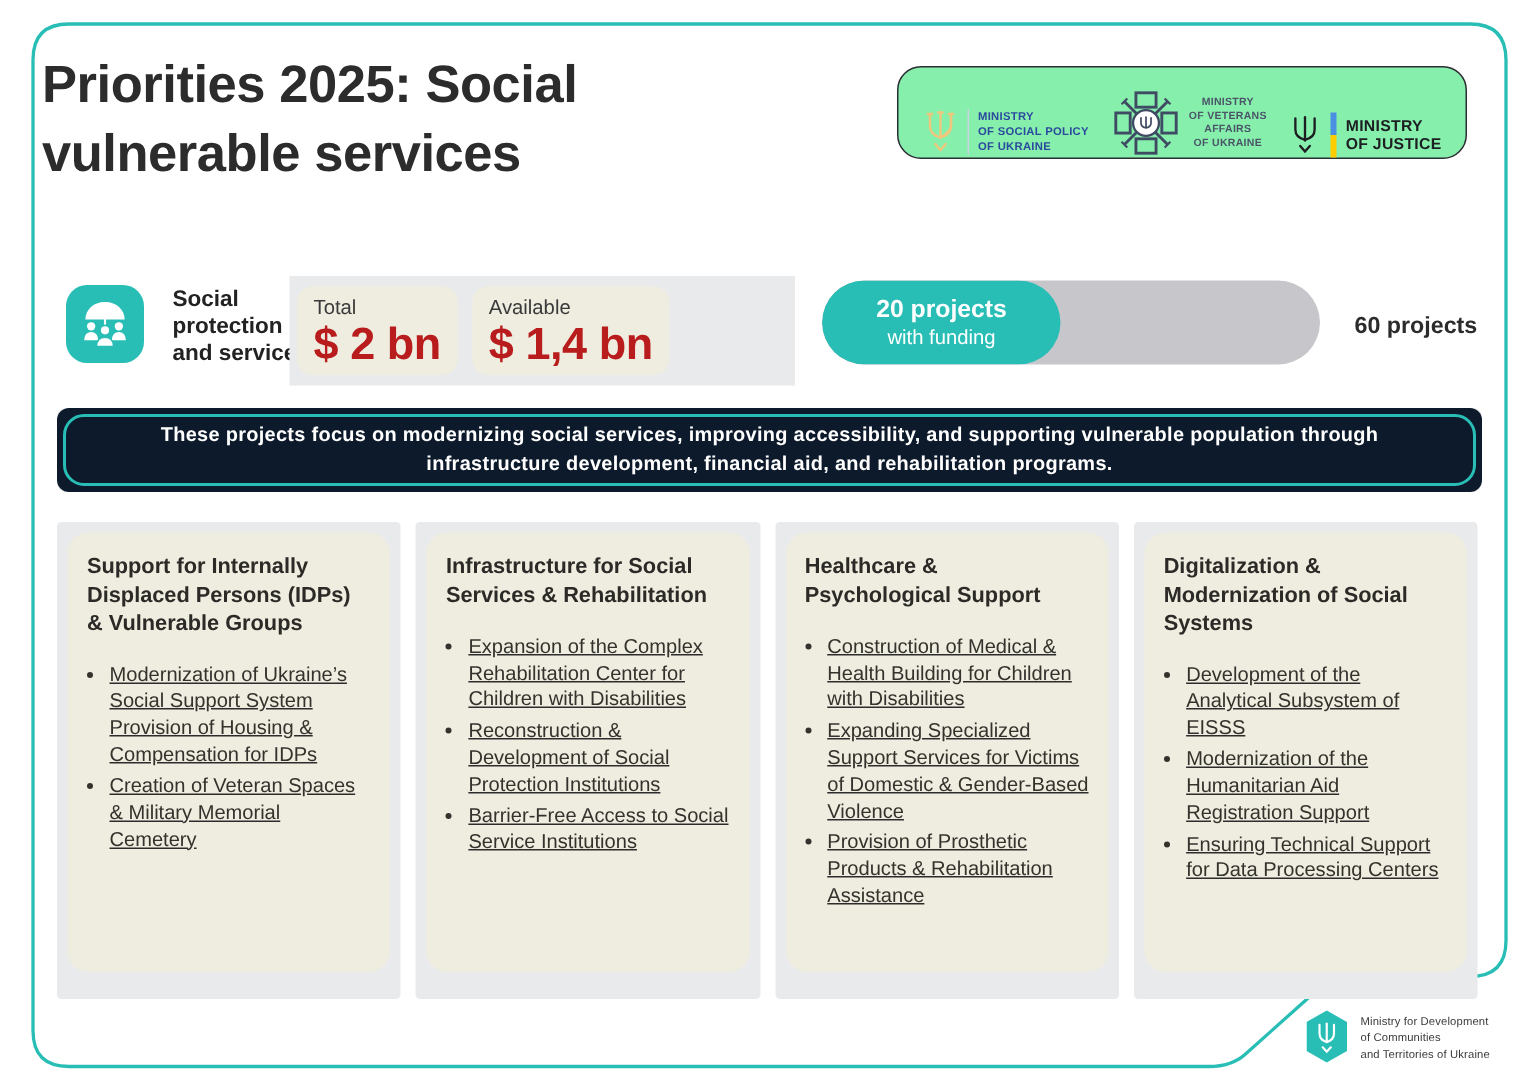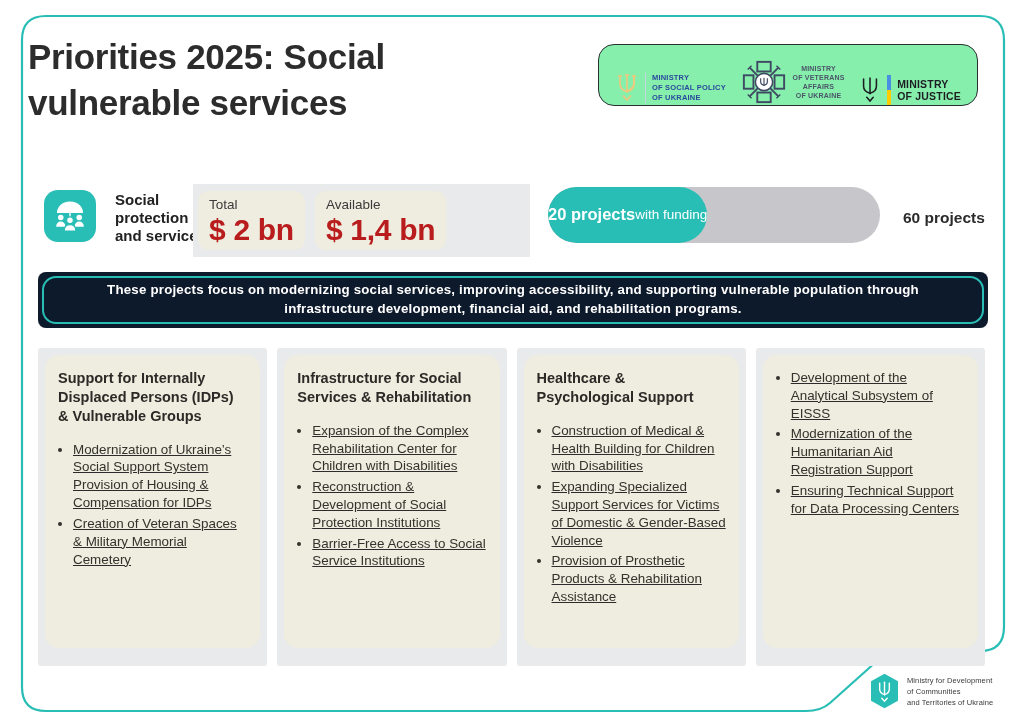--- a/index.html
+++ b/index.html
@@ -49,21 +49,21 @@
     padding:6px 11px 0 11px;flex:0 0 auto;
   }
   .stat-label{font-size:13.5px;color:#3a3a3a;line-height:1.15;}
   .stat-value{font-size:30px;font-weight:700;color:#b91c1c;line-height:1.15;letter-spacing:-.3px;}
   .progress-track{
     left:548px;top:187px;width:332px;height:56px;border-radius:28px;
     background:var(--progress-gray,#c7c6ca);overflow:hidden;
   }
   .progress-funded{
     height:100%;border-radius:28px;background:var(--accent-teal,#29beb5);
-    display:flex;flex-direction:row;align-items:center;justify-content:center;color:#fff;
+    display:flex;flex-direction:column;align-items:center;justify-content:center;color:#fff;
   }
   .pf-1{font-size:16.5px;font-weight:700;line-height:1.2;}
   .pf-2{font-size:13.5px;line-height:1.15;}
   .total-projects{left:903px;top:209px;font-size:15.5px;font-weight:700;color:#2b2b2b;}
   
   .banner-backing{left:38px;top:272px;width:950px;height:56px;background:var(--backing-gray,#e9eaec);border-radius:6px;}
   .banner{
     position:absolute;left:0;top:0;width:950px;height:56px;box-sizing:border-box;
     background:var(--banner-navy,#0d1a2b);border-radius:8px;
   }
@@ -231,20 +231,21 @@
       <div class="col-heading">Healthcare &amp; Psychological Support</div>
       <ul>
           <li>Construction of Medical &amp; Health Building for Children with Disabilities</li>
           <li>Expanding Specialized Support Services for Victims of Domestic &amp; Gender-Based Violence</li>
           <li>Provision of Prosthetic Products &amp; Rehabilitation Assistance</li>
         </ul>
     </div>
   </div>
   <div class="col-backing">
     <div class="col-card">
+      <div class="col-heading">Digitalization &amp; Modernization of Social Systems</div>
       <ul>
           <li>Development of the Analytical Subsystem of EISSS</li>
           <li>Modernization of the Humanitarian Aid Registration Support</li>
           <li>Ensuring Technical Support for Data Processing Centers</li>
         </ul>
     </div>
   </div>
 </div>
 
 <div class="abs footer-badge">

